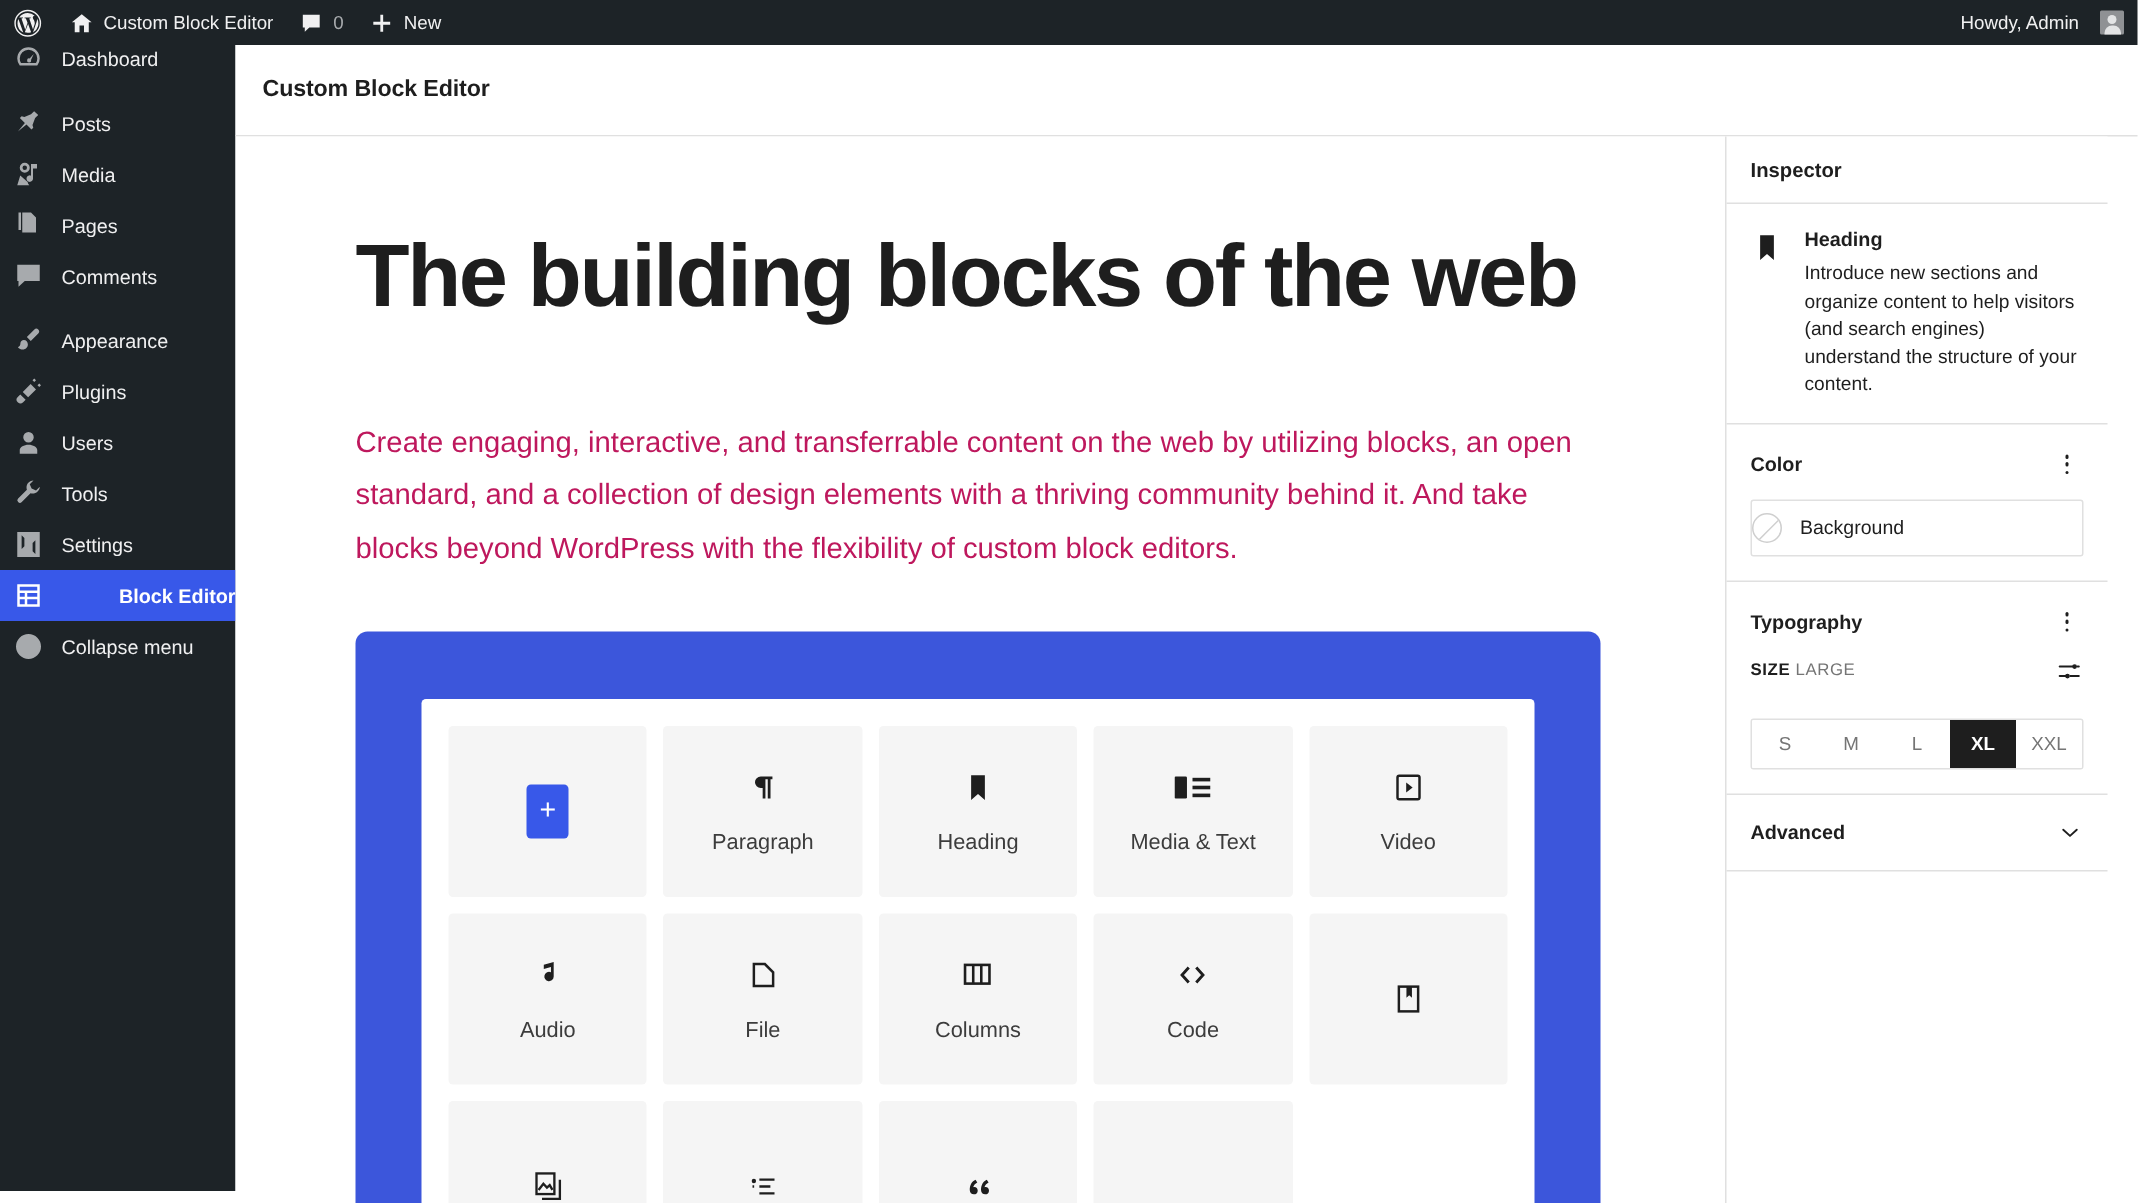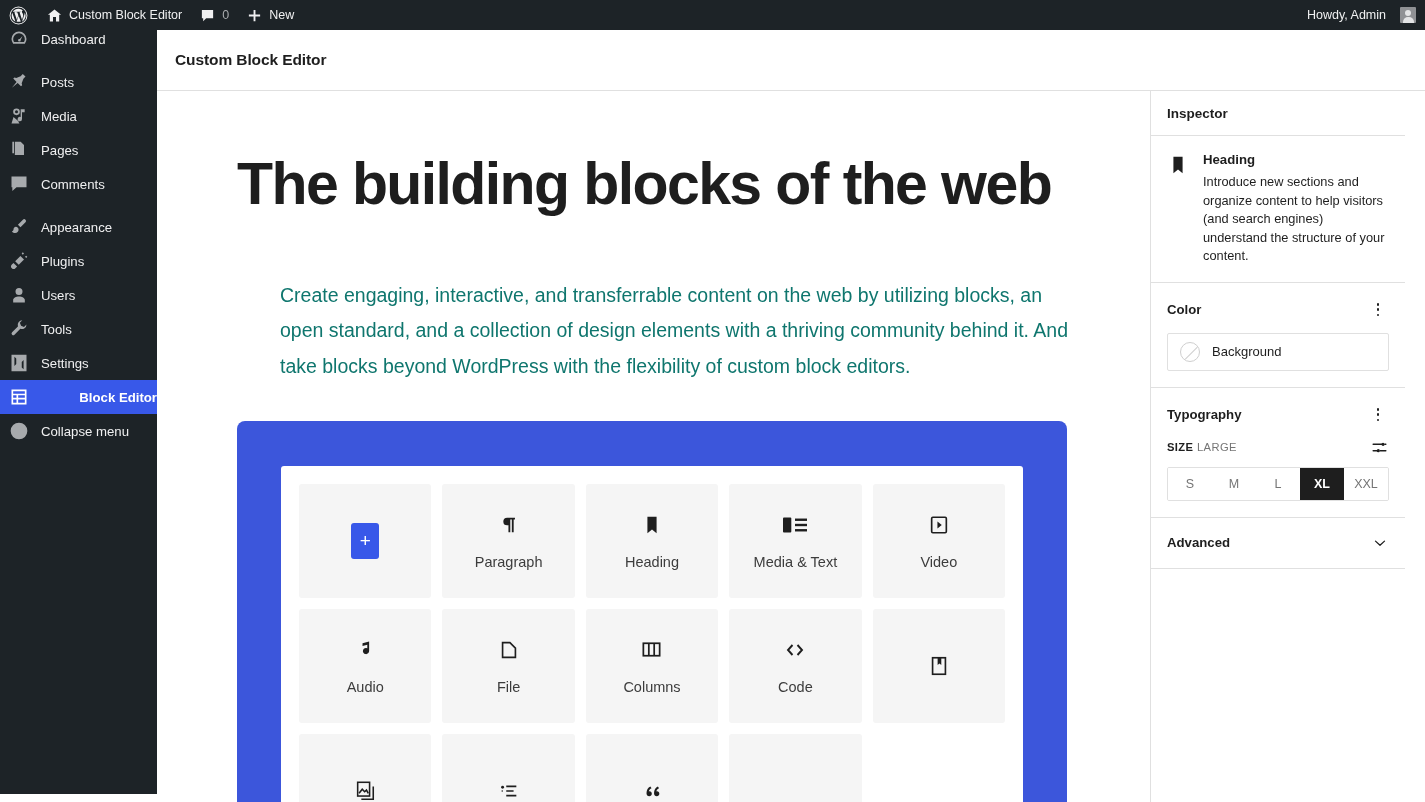--- a/index.html
+++ b/index.html
@@ -94,21 +94,21 @@
   #canvas-inner { padding: 62px 80px 0 80px; }
   #post-heading {
     font-family: "Liberation Sans Narrow", "Liberation Sans", sans-serif;
     font-size: 59px; line-height: 1.06;
     font-weight: bold; color: #1e1e1e;
     letter-spacing: -1.6px;
   }
   #post-paragraph {
     margin-top: 62px;
     font-size: 19.5px; line-height: 1.82;
-    color: #0f766e; max-width: 830px; margin-left: 43px;
+    color: #be185d; max-width: 830px;
   }
 
   
   #image-block {
     margin-top: 37px;
     width: 830px; height: 400px;
     background: #3c56db;
     border-radius: 8px;
     padding: 45px 44px 0 44px;
   }
@@ -174,37 +174,37 @@
   .kebab {
     width: 22px; height: 22px;
     display: flex; flex-direction: column; align-items: center; justify-content: center;
     gap: 2.5px;
   }
   .kebab i { width: 2.6px; height: 2.6px; border-radius: 50%; background: #1e1e1e; display: block; }
 
   .color-row {
     border: 1px solid #e0e0e0; border-radius: 2px;
     height: 38px; display: flex; align-items: center; gap: 12px;
-    padding: 0 12px;
+    padding: 0 0;
   }
   .swatch {
     width: 20px; height: 20px; border-radius: 50%;
     border: 1px solid #cfcfcf; position: relative; overflow: hidden;
     background: #fff;
   }
   .swatch::after {
     content: ""; position: absolute; left: -2px; top: 9px;
     width: 26px; height: 1px; background: #cfcfcf;
     transform: rotate(-45deg);
   }
   .color-label { font-size: 13px; }
 
   .size-row {
     display: flex; align-items: center; justify-content: space-between;
-    margin-bottom: 10px;
+    margin-bottom: 22px;
   }
   .size-label { font-size: 11.2px; letter-spacing: 0.4px; }
   .size-label b { font-weight: bold; color: #1e1e1e; }
   .size-label span { color: #757575; }
 
   .seg {
     display: flex; border: 1px solid #e0e0e0; border-radius: 2px; overflow: hidden;
     height: 34px;
   }
   .seg .segbtn {

